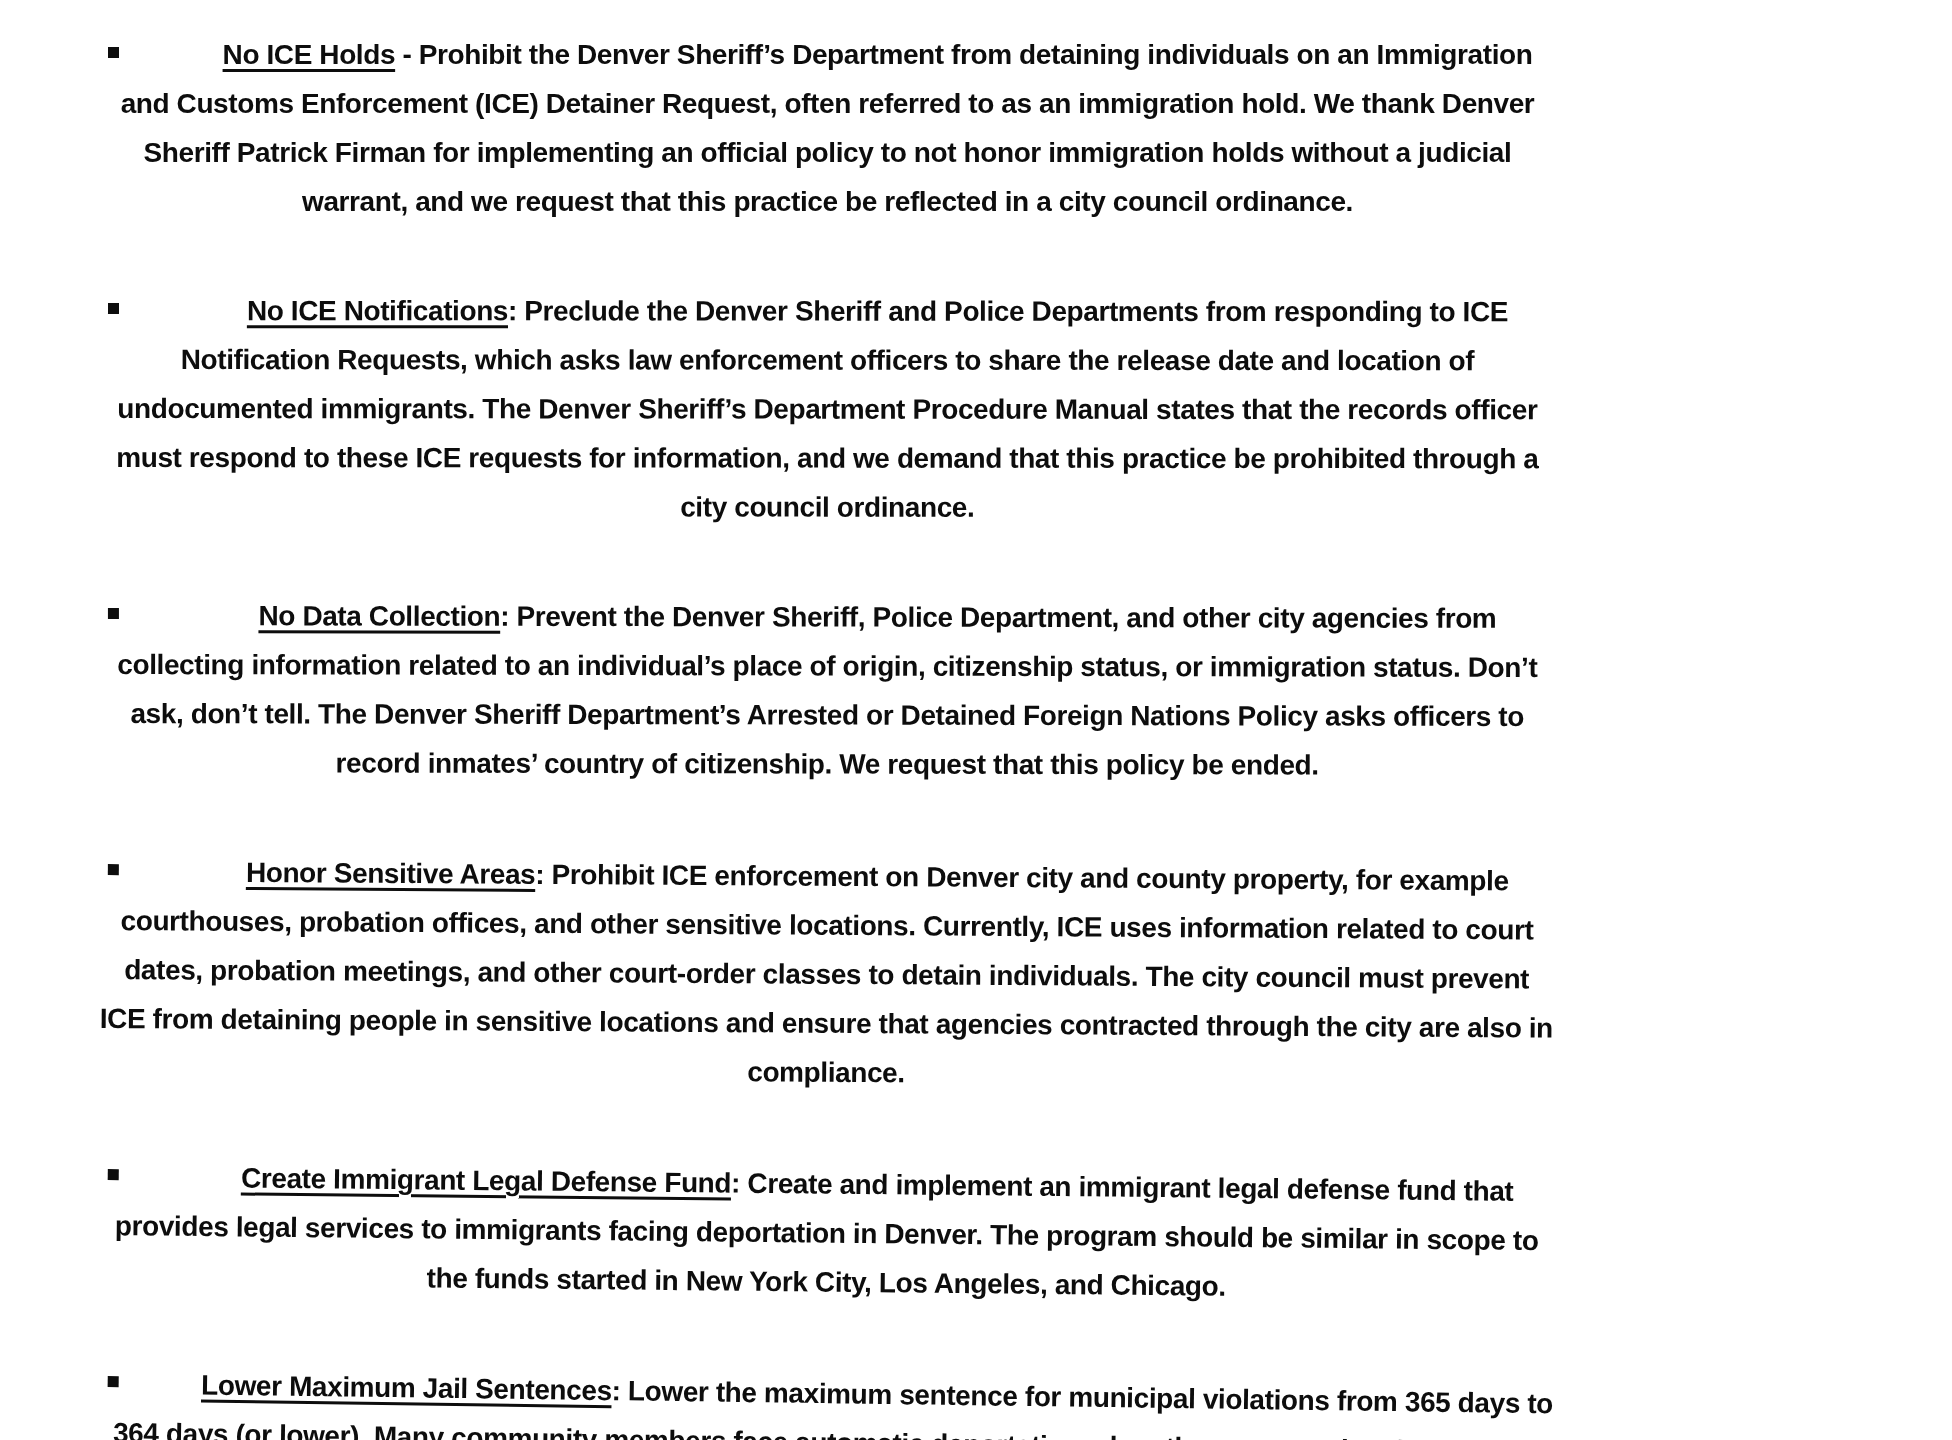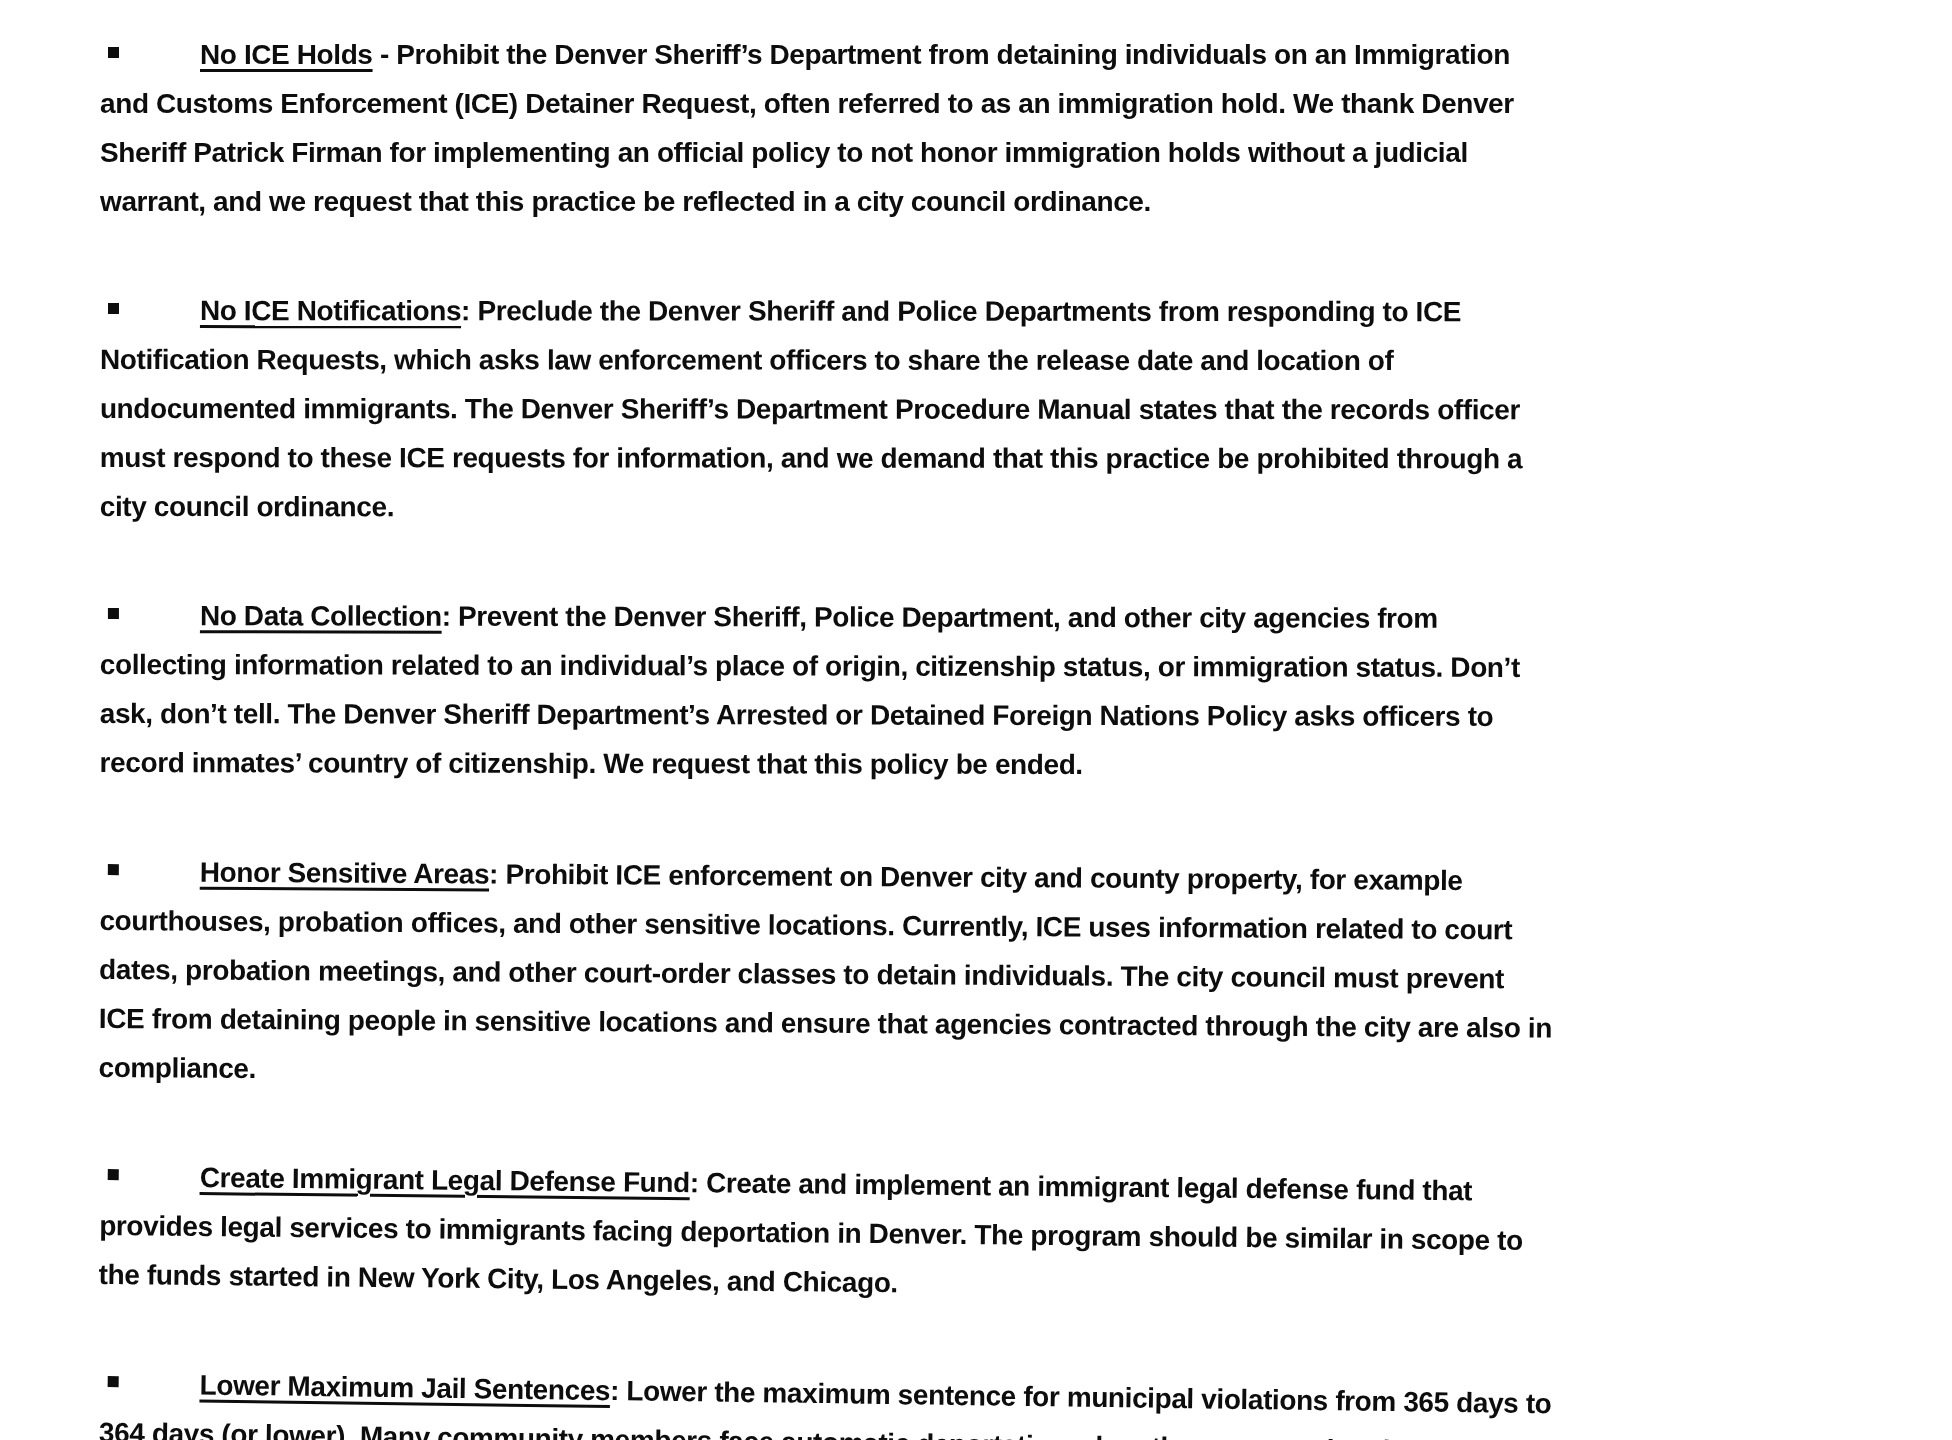--- a/index.html
+++ b/index.html
@@ -8,20 +8,21 @@
     background: #ffffff;
   }
   .page {
     position: relative;
     width: 1952px;
     height: 1440px;
     background: #ffffff;
     overflow: hidden;
     font-family: "Liberation Sans", "DejaVu Sans", sans-serif;
     color: #0d0d0d;
+    text-align: center;
   }
   .doc {
     position: absolute;
     top: 30px;
     left: 100px;
     width: 1455px;
   }
   .bullet-item {
     position: relative;
     margin: 0 0 60px 0;

